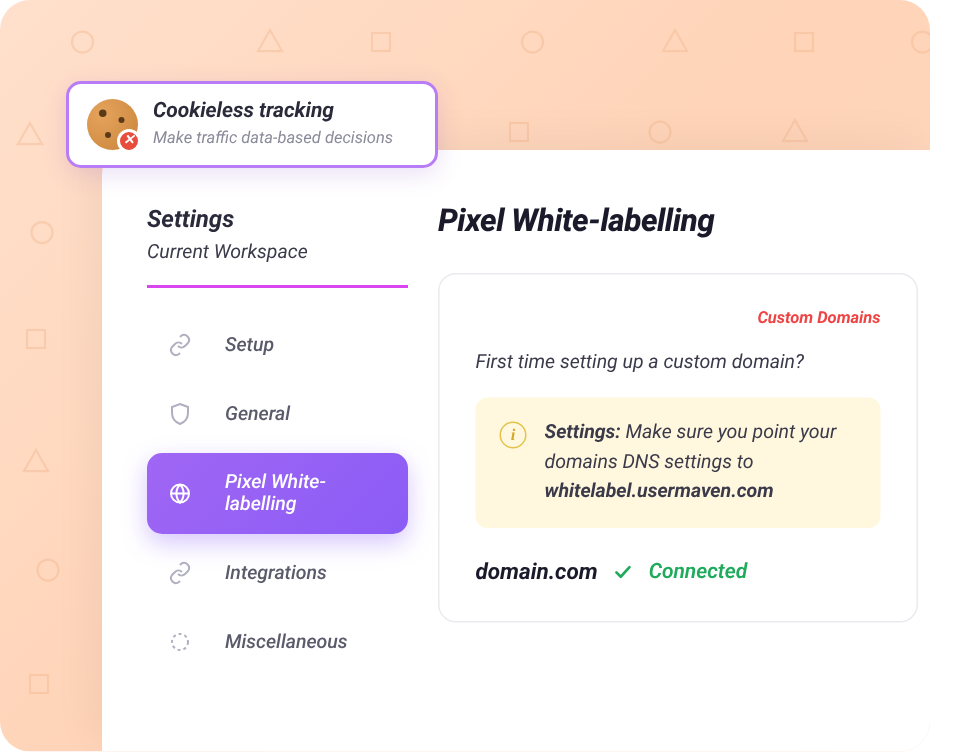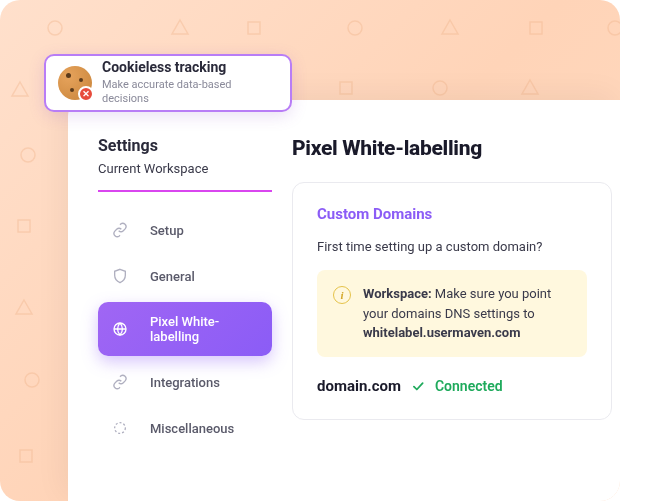--- a/index.html
+++ b/index.html
@@ -1,17 +1,17 @@
 <!DOCTYPE html>
 <html><head>
 <meta charset="utf-8">
 <style>
 * { margin:0; padding:0; box-sizing:border-box; font-family:-apple-system,BlinkMacSystemFont,'Segoe UI',Roboto,sans-serif; }
 body { width:650px; height:501px; overflow:hidden; background:#fff; }
-.canvas { position:relative; width:620px; height:501px; border-radius:20px; background:linear-gradient(135deg,#FFE0CC 0%,#FFD4B8 50%,#FFDAC0 100%); overflow:hidden; }
+.canvas { position:relative; width:620px; height:501px; border-radius:20px; background:linear-gradient(135deg,#FFE0CC 0%,#FFD4B8 50%,#FFDAC0 100%); overflow:hidden;font-style:italic; }
 .pattern { position:absolute; inset:0; pointer-events:none; }
 .promo { position:absolute; left:44px; top:54px; width:248px; height:58px; background:#fff; border:2px solid #B87DF6; border-radius:10px; display:flex; align-items:center; padding:8px 12px; gap:10px; box-shadow:0 4px 16px rgba(140,80,200,0.18); z-index:20; }
 .promo .cookie { position:relative; width:34px; height:34px; flex-shrink:0; }
 .promo .cookie .biscuit { width:34px; height:34px; border-radius:50%; background:radial-gradient(circle at 30% 30%,#E6A35C,#C8843A); position:relative; }
 .promo .cookie .biscuit::before, .promo .cookie .biscuit::after { content:''; position:absolute; border-radius:50%; background:#5B3A1A; }
 .promo .cookie .biscuit::before { width:5px; height:5px; left:8px; top:7px; }
 .promo .cookie .biscuit::after { width:4px; height:4px; right:9px; top:12px; }
 .promo .cookie .dot2 { position:absolute; width:4px; height:4px; border-radius:50%; background:#5B3A1A; left:12px; bottom:8px; }
 .promo .cookie .x { position:absolute; right:-2px; bottom:-2px; width:16px; height:16px; border-radius:50%; background:#E74C3C; border:2px solid #fff; display:flex; align-items:center; justify-content:center; }
 .promo .cookie .x::before { content:'✕'; color:#fff; font-size:9px; font-weight:700; line-height:1; }
@@ -21,21 +21,21 @@
 .sidebar { width:174px; flex-shrink:0; }
 .sidebar .head .h1 { font-size:16px; font-weight:700; color:#2A2A3A; }
 .sidebar .head .h2 { font-size:13px; color:#3A3A4A; margin-top:6px; padding-bottom:14px; border-bottom:2px solid #d946ef; }
 .navlist { margin-top:18px; display:flex; flex-direction:column; gap:6px; }
 .navitem { display:flex; align-items:center; gap:22px; padding:12px 14px; border-radius:10px; font-size:13px; font-weight:500; color:#5A5A6A; cursor:pointer; }
 .navitem .ic { width:16px; height:16px; flex-shrink:0; display:flex; align-items:center; justify-content:center; }
 .navitem.active { background:linear-gradient(135deg,#A066F4,#8B5CF6); color:#fff; box-shadow:0 6px 16px rgba(139,92,246,0.35); }
 .main { flex:1; padding-left:20px; }
 .main .pgtitle { font-size:21px; font-weight:800; color:#1A1A2A; letter-spacing:-0.3px; }
 .card { margin-top:22px; background:#fff; border:1px solid #EAEAEF; border-radius:12px; padding:22px 24px 24px; width:320px; }
-.card .ct { font-size:15px; font-weight:700; color:#8b5cf6; }
+.card .ct { font-size:11px; font-weight:700; color:#ef4444;text-align:right; }
 .card .cd { font-size:13px; color:#5A5A6A; line-height:1.55; margin-top:8px; padding-bottom:16px; border-bottom:1px solid #EFEFF4; }
 .card .q { font-size:13px; color:#3A3A4A; margin-top:16px; }
 .alert { margin-top:16px; background:#FFF8DE; border-radius:8px; padding:14px 16px; display:flex; gap:12px; align-items:flex-start; }
 .alert .info { width:18px; height:18px; border-radius:50%; border:1.5px solid #E5C34A; display:flex; align-items:center; justify-content:center; flex-shrink:0; margin-top:2px; }
 .alert .info::before { content:'i'; font-family:Georgia,serif; font-style:italic; font-size:11px; font-weight:700; color:#D4A82A; }
 .alert .at { font-size:13px; color:#3A3A4A; line-height:1.5; }
 .alert .at .b { font-weight:700; }
 .domain-row { margin-top:20px; display:flex; align-items:center; gap:10px; }
 .domain-row .dn { font-size:15px; font-weight:700; color:#1A1A2A; }
 .domain-row .chk { width:14px; height:14px; }
@@ -71,21 +71,21 @@
 
   <div class="promo">
     <div class="cookie">
       <div class="biscuit">
           <span class="dot2"></span>
         </div>
       <div class="x"></div>
     </div>
     <div class="txt">
       <div class="t1">Cookieless tracking</div>
-      <div class="t2">Make accurate data-based decisions</div>
+      <div class="t2">Make traffic data-based decisions</div>
     </div>
   </div>
 
   <div class="app">
     <div class="sidebar">
       <div class="head">
         <div class="h1">Settings</div>
         <div class="h2">Current Workspace</div>
       </div>
       <div class="navlist">
@@ -145,21 +145,21 @@
     <div class="main">
       <div class="pgtitle">Pixel White-labelling</div>
 
       <div class="card">
         <div class="ct">Custom Domains</div>
         <div class="q">First time setting up a custom domain?</div>
 
         <div class="alert">
           <div class="info"></div>
           <div class="at">
-            <span class="b">Workspace:</span><span> Make sure you point your domains DNS settings to </span><span class="b">whitelabel.usermaven.com</span>
+            <span class="b">Settings:</span><span> Make sure you point your domains DNS settings to </span><span class="b">whitelabel.usermaven.com</span>
           </div>
         </div>
 
         <div class="domain-row">
           <span class="dn">domain.com</span>
           <span class="chk">
             <svg width="14" height="14" viewBox="0 0 24 24" fill="none" stroke="#1FAA5C" stroke-width="3" stroke-linecap="round" stroke-linejoin="round">
                 <polyline points="5 13 10 18 20 7"></polyline>
               </svg>
           </span>

